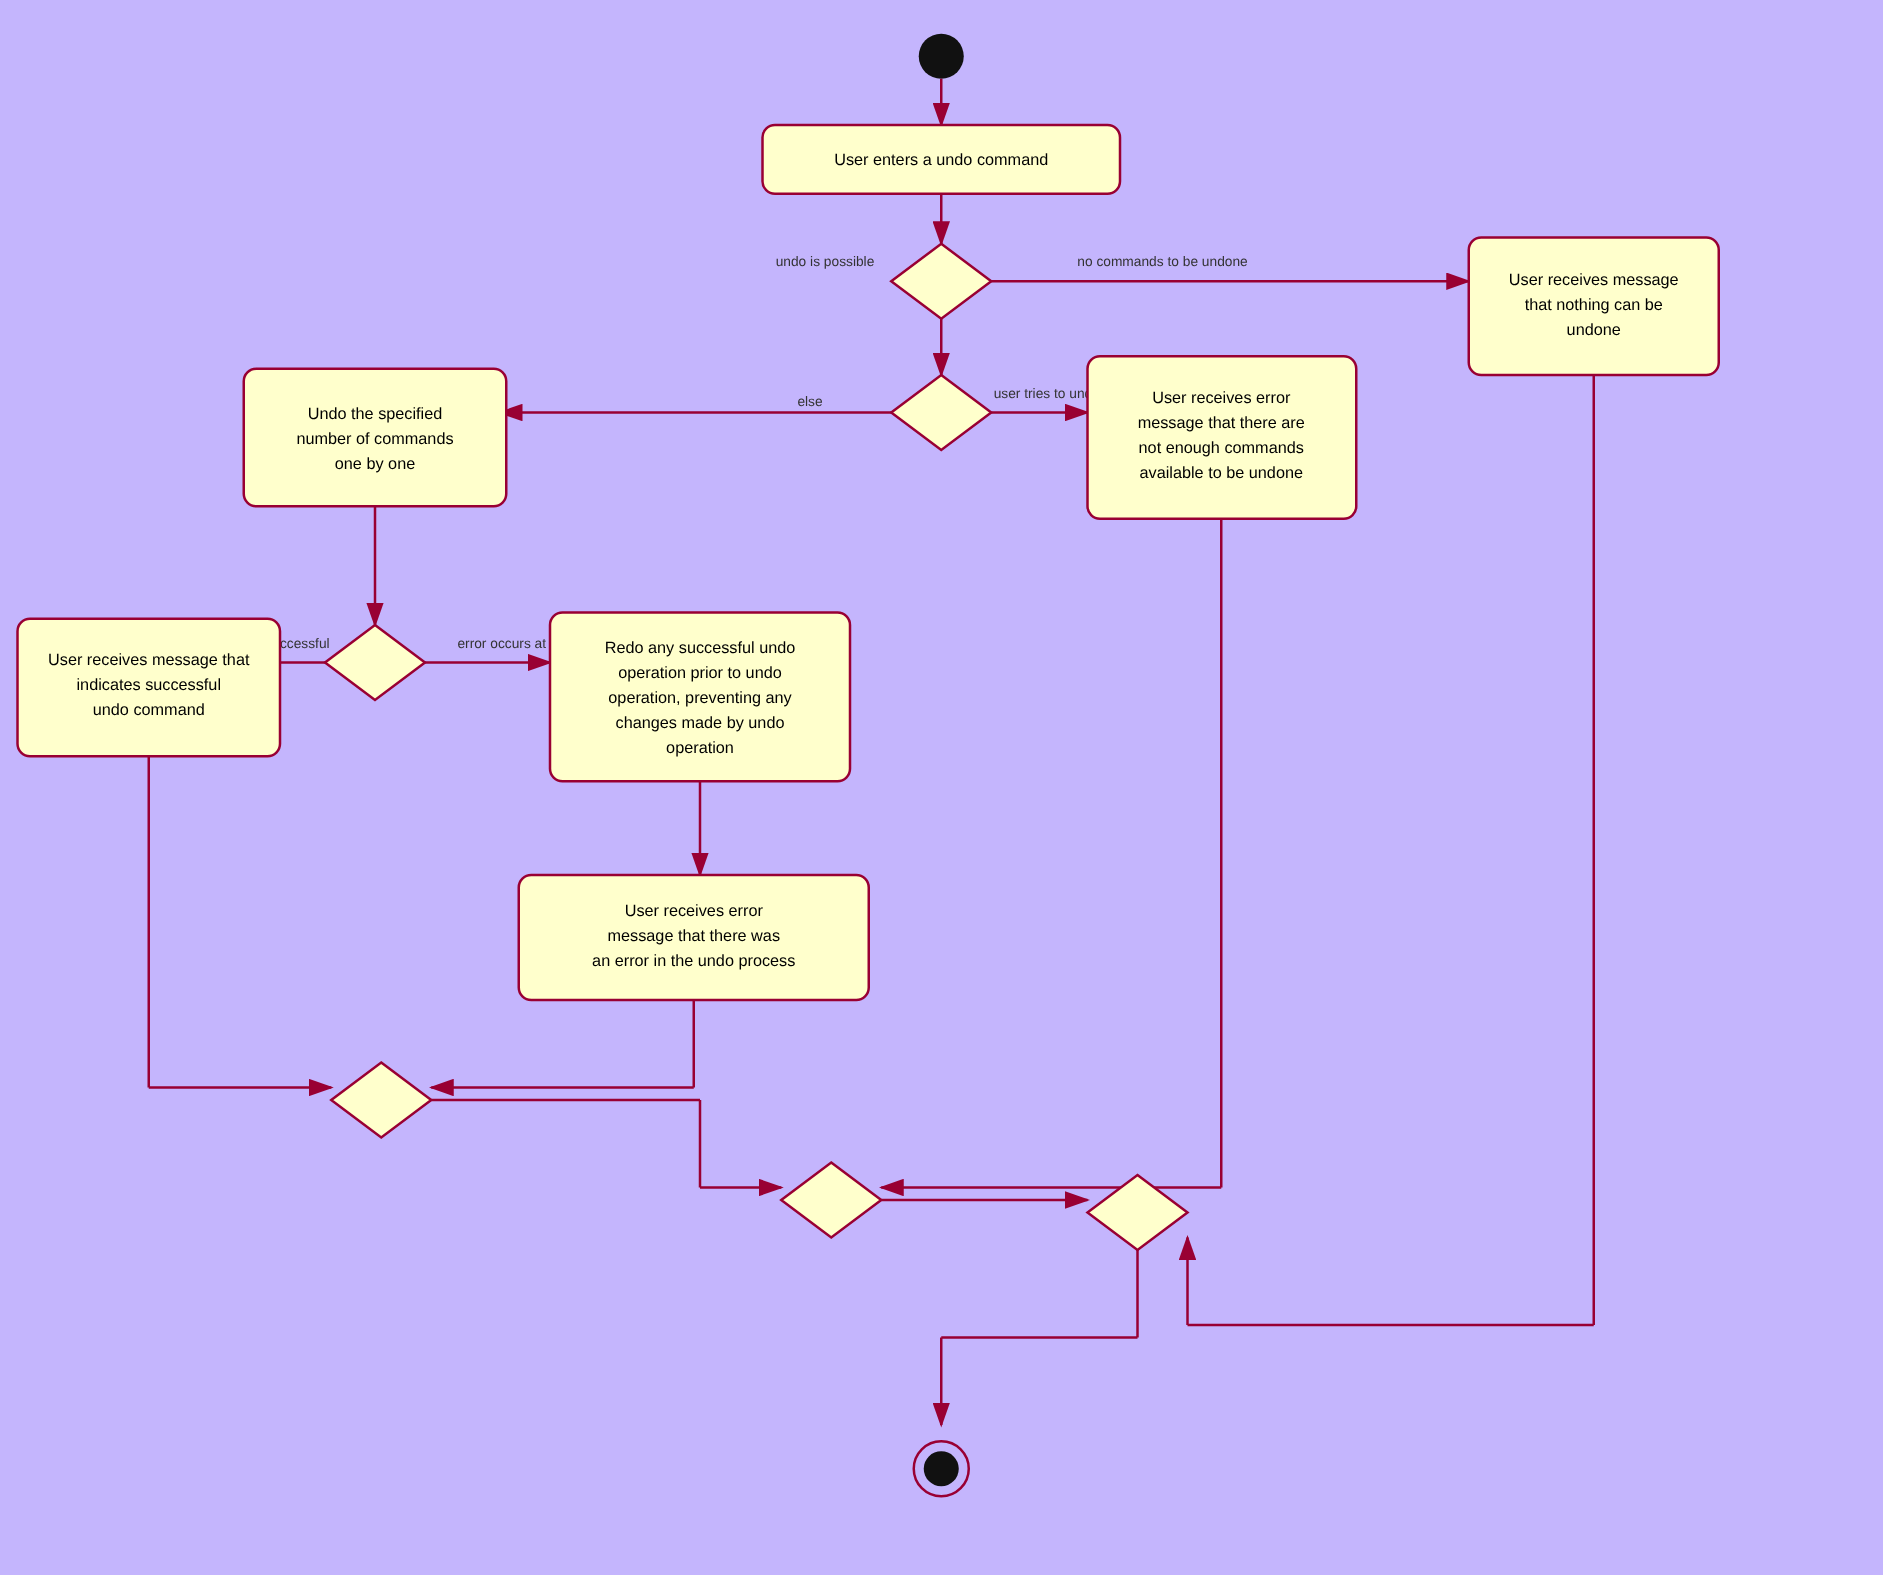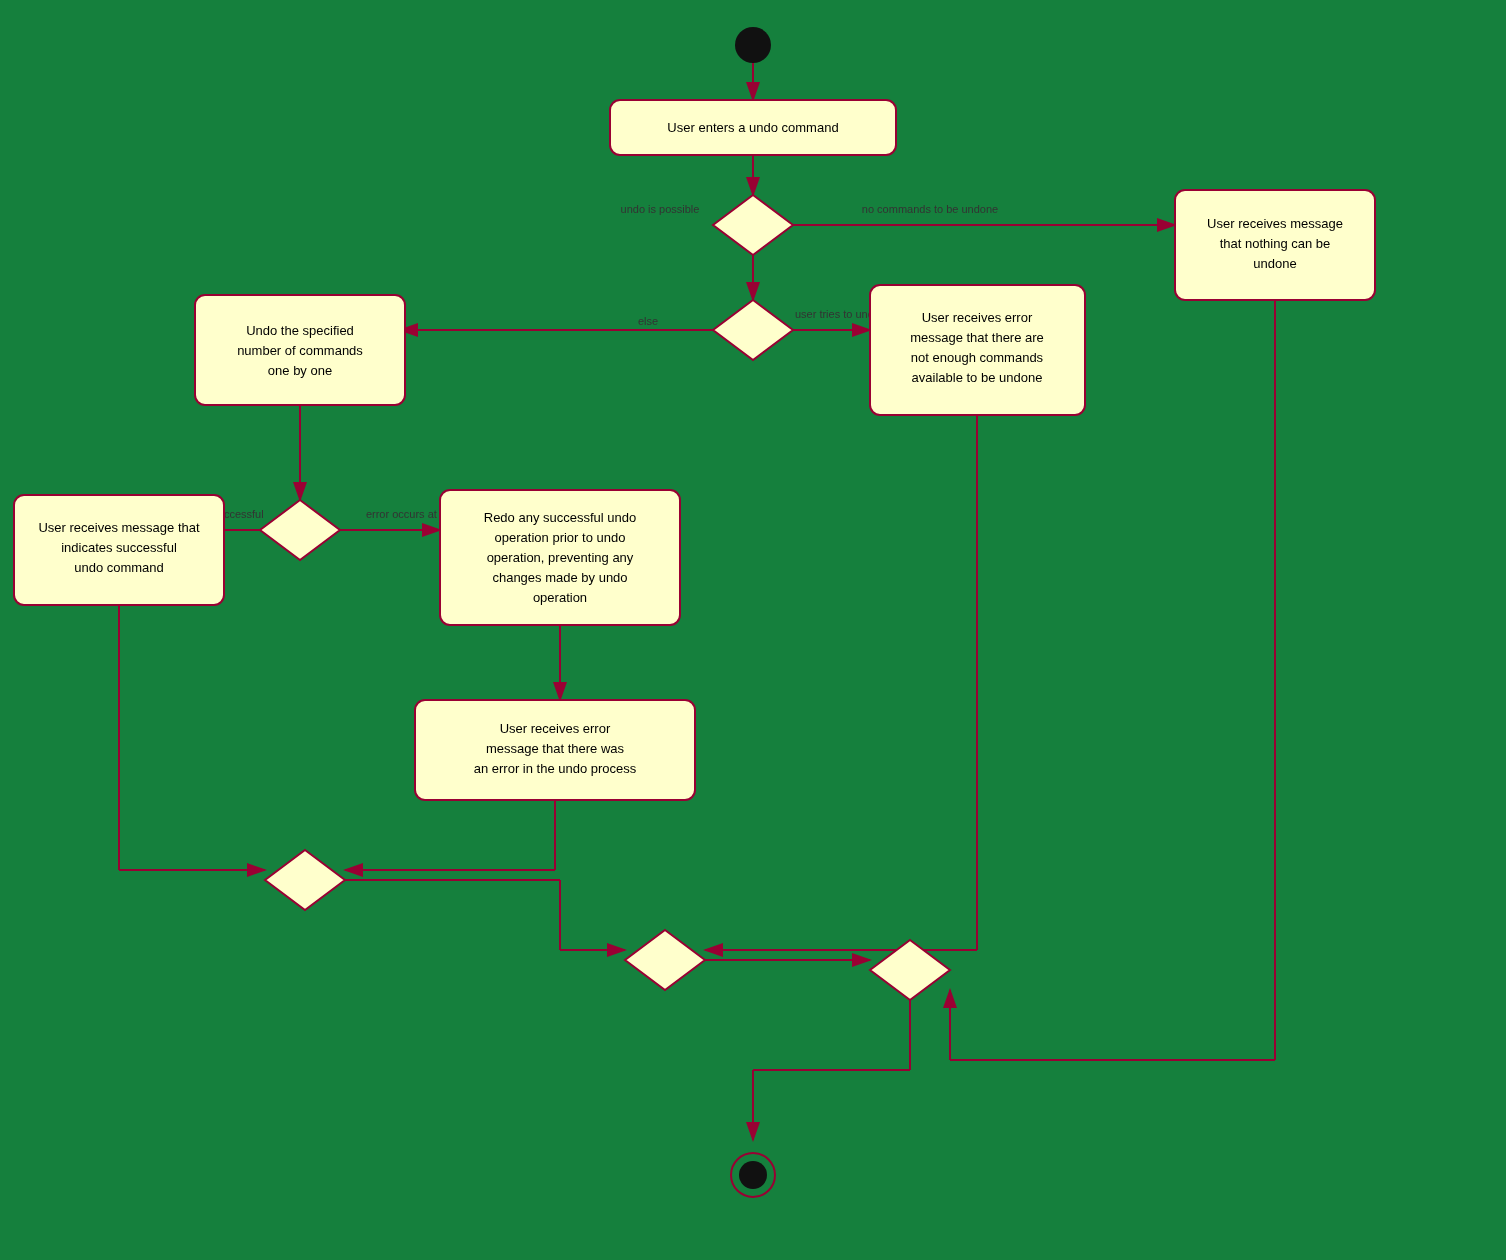--- a/index.html
+++ b/index.html
@@ -9,21 +9,21 @@
       font-size: 13px;
       width: 1506px;
       height: 1260px;
       overflow: hidden;
       position: relative;
     }
     #diagram-container {
       position: relative;
       width: 1506px;
       height: 1260px;
-      background: #15803d;
+      background: #c4b5fd;
     }
     svg#diagram {
       position: absolute;
       top: 0; left: 0;
       width: 1506px;
       height: 1260px;
     }
     .node-box {
       fill: #ffffcc;
       stroke: #990033;

